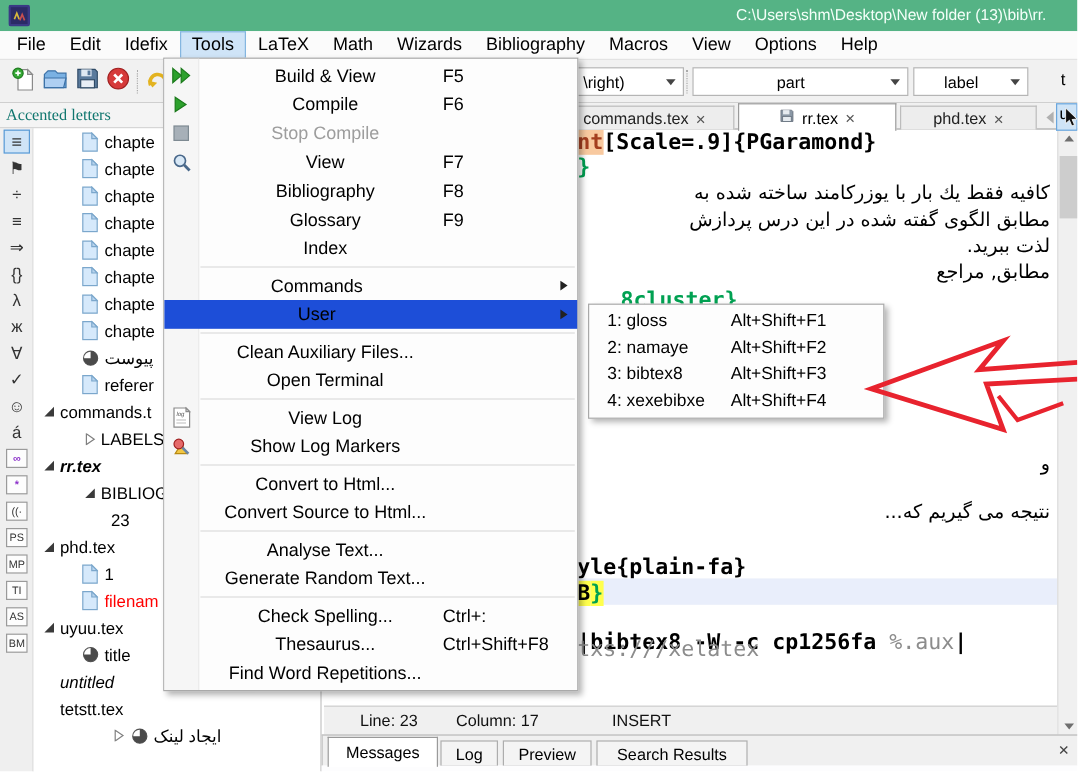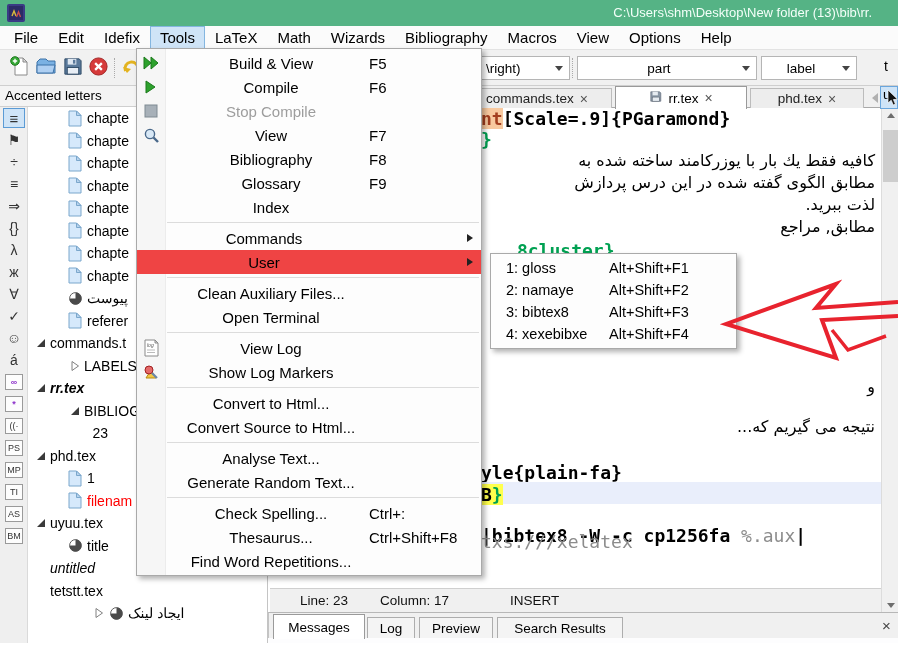--- a/index.html
+++ b/index.html
@@ -21,21 +21,21 @@
   .toolbar { position:absolute; left:0; top:50px; width:898px; height:36px; background:#f1f1f1; border-bottom:1px solid #cfcfcf; }
   .tbtn { position:absolute; top:6px; width:24px; height:24px; display:flex; align-items:center; justify-content:center; }
   .tsep { position:absolute; top:8px; width:0; height:20px; border-left:1px dotted #aaa; }
   .combo { position:absolute; top:6px; height:24px; background:#fff; border:1px solid #b5b5b5; font-size:13.5px; display:flex; align-items:center; }
   .combo .cval { flex:1; text-align:center; white-space:nowrap; overflow:hidden; }
   .combo.leftal .cval { text-align:left; padding-left:7px; }
   .arrow-down { width:0; height:0; border-left:4px solid transparent; border-right:4px solid transparent; border-top:5px solid #444; margin:0 6px 0 2px; }
   .combo-overflow { position:absolute; top:8px; font-size:14px; }
 
   
-  .pane-header { position:absolute; left:0; top:86px; width:268px; height:21px; background:#f4f4f4; border-bottom:1px solid #cfcfcf; font-size:13.5px; line-height:20px; padding-left:5px; color:#000000; }
+  .pane-header { position:absolute; left:0; top:86px; width:268px; height:21px; background:#f4f4f4; border-bottom:1px solid #cfcfcf; font-size:13.5px; line-height:20px; padding-left:5px; color:#0f766e;font-family:Liberation Serif, serif; }
   .strip { position:absolute; left:0; top:107px; width:28px; height:538px; background:#efefef; border-right:1px solid #dadada; }
   .strip-ico { width:28px; height:22px; display:flex; align-items:center; justify-content:center; font-size:14px; color:#333; }
   .strip-ico .bx { display:flex; align-items:center; justify-content:center; }
   .strip-ico.boxed .bx { border:1px solid #9a9a9a; background:#fdfdfd; min-width:18px; height:16px; font-size:9px; padding:0 1px; }
   .strip-ico.purple { color:#8b2fc9; font-weight:bold; }
   .strip-ico.selected .bx { border:1px solid #5b9bd5; background:#cfe4f7; min-width:22px; height:20px; font-size:15px; }
   .tree { position:absolute; left:28px; top:107px; width:240px; height:538px; background:#fff; border-right:1px solid #c4c4c4; overflow:hidden; }
   .trow { height:22.5px; display:flex; align-items:center; font-size:14px; white-space:nowrap; color:#000; }
   .trow .exp { width:14px; display:flex; align-items:center; justify-content:center; flex:none; }
   .trow .tico { width:20px; display:flex; align-items:center; justify-content:center; flex:none; }
@@ -85,21 +85,21 @@
   .btab.active { top:1px; height:25px; background:#fff; border:1px solid #9a9a9a; border-bottom:none; z-index:2; }
   .btab.inactive { top:4px; height:22px; background:#f4f4f4; border:1px solid #adadad; }
   .bottom-close { position:absolute; left:882px; top:617px; font-size:15px; color:#444; z-index:3; }
   .bottom-content { position:absolute; left:268px; top:638px; width:630px; height:7px; background:#fdfdfe; }
   .footer { position:absolute; left:0; top:645px; width:898px; height:7px; background:#e6edf8; border-top:1px solid #9fb0c8; }
 
   
   .menu { position:absolute; left:136px; top:48px; width:346px; background:#fdfdfd; border:1px solid #a9a9a9; box-shadow:3px 3px 5px rgba(0,0,0,.3); z-index:20; padding:2px 0; }
   .menu::before { content:""; position:absolute; left:0; top:0; width:28px; height:100%; background:#f6f6f6; border-right:1px solid #ececec; }
   .mrow { position:relative; height:24px; display:flex; align-items:center; font-size:15px; }
-  .mrow.sel { background:#ef4444; }
+  .mrow.sel { background:#1d4ed8; }
   .mrow.dis .mlabel { color:#9d9d9d; }
   .mico { width:28px; display:flex; align-items:center; justify-content:center; flex:none; z-index:1; }
   .mlabel { padding-left:8px; flex:1; white-space:nowrap;text-align:center; }
   .mshort { width:112px; flex:none; text-align:left; white-space:nowrap; }
   .marrow { width:0; height:0; border-top:4.5px solid transparent; border-bottom:4.5px solid transparent; border-left:6px solid #222; margin-right:8px; }
   .msep { height:0; border-top:1px solid #dcdcdc; margin:3px 2px 3px 30px; }
 
   
   .submenu { position:absolute; left:490px; top:253px; width:247px; background:#fdfdfd; border:1px solid #a9a9a9; box-shadow:3px 3px 5px rgba(0,0,0,.3); z-index:21; padding:3px 0; }
   .srow { height:22px; display:flex; align-items:center; font-size:14.5px; }

